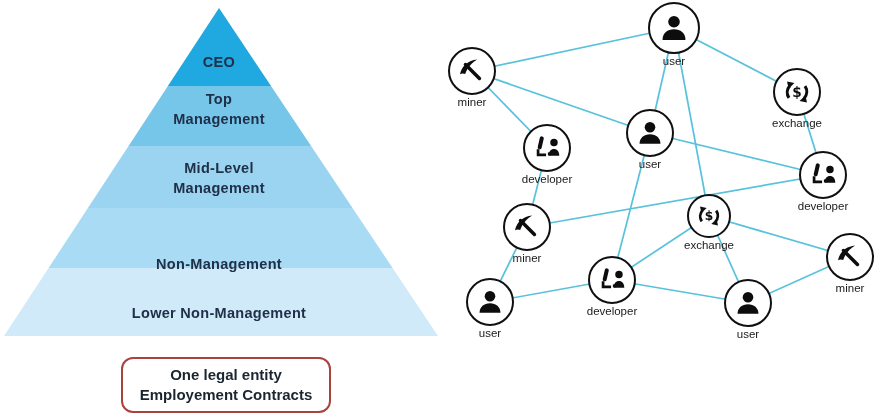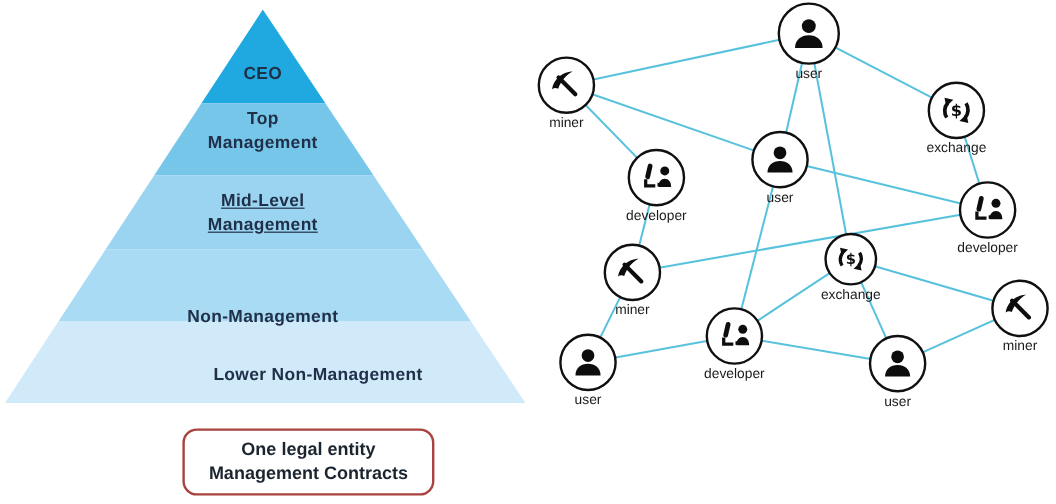--- a/index.html
+++ b/index.html
@@ -28,21 +28,21 @@
     text-align:center;font-size:14.5px;font-weight:600;letter-spacing:.3px;
     color:var(--pyramid-text);line-height:20px;white-space:nowrap;
   }
   
   .caption-box{
     position:absolute;border:2px solid var(--caption-border);border-radius:12px;
     background:#fff;display:flex;flex-direction:column;justify-content:center;
     align-items:center;text-align:center;
     font-size:15px;font-weight:bold;color:var(--caption-text);line-height:20px;
   }
-  .caption-left{left:121px;top:357px;width:206px;height:52px;margin-left:31px;}
+  .caption-left{left:121px;top:357px;width:206px;height:52px;}
   
   .network{position:absolute;left:-10px;top:0;width:450px;height:345px;}
   .edge{stroke:var(--edge-color);stroke-width:1.7;}
   .node-circle{fill:#ffffff;stroke:var(--node-stroke);stroke-width:2;}
   .node-label{
     fill:var(--label-color);font-size:11.5px;text-anchor:middle;
     font-family:"Liberation Sans",sans-serif;
   }
 </style>
 </head>
@@ -59,34 +59,34 @@
         <div class="band" style="top: 268px; height: 68px; background: rgb(208, 234, 250);"></div>
       </div>
     <div class="pyramid-labels">
         <div class="pyr-label" style="top: 52px;">
           <div>CEO</div>
         </div>
         <div class="pyr-label" style="top: 89px;">
           <div>Top</div>
           <div>Management</div>
         </div>
-        <div class="pyr-label" style="top: 158px; text-decoration: underline;">
+        <div class="pyr-label" style="top: 158px;">
           <div>Mid-Level</div>
           <div>Management</div>
         </div>
         <div class="pyr-label" style="top: 254px;">
           <div>Non-Management</div>
         </div>
-        <div class="pyr-label" style="top: 303px; margin-left: 46px;">
+        <div class="pyr-label" style="top: 303px;">
           <div>Lower Non-Management</div>
         </div>
       </div>
     <div class="caption-box caption-left">
       <div>One legal entity</div>
-      <div>Management Contracts</div>
+      <div>Employement Contracts</div>
     </div>
   </div>
 
   <div class="panel panel-right">
     <svg class="network" viewBox="430 0 450 345" width="450" height="345">
       <defs>
         <symbol id="i-user" viewBox="0 0 24 24" fill="#0d0d0d">
           <circle cx="12" cy="7.6" r="4.1"></circle>
           <path d="M3.9 20.4 C3.9 15.6 7.4 12.9 12 12.9 C16.6 12.9 20.1 15.6 20.1 20.4 Z"></path>
         </symbol>

